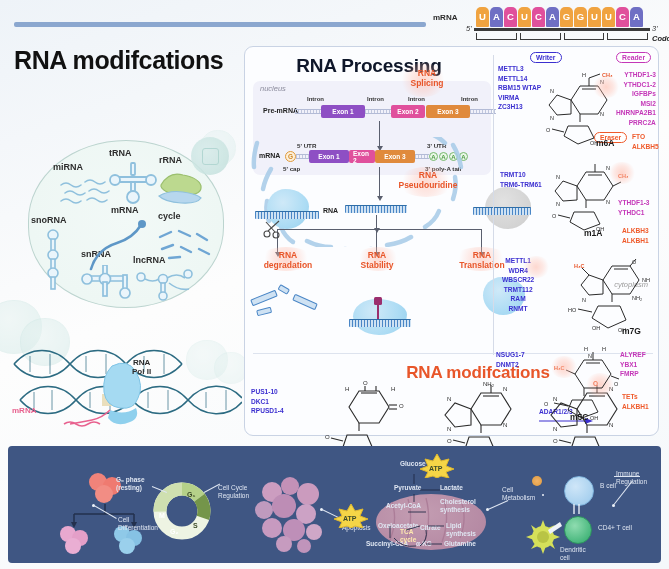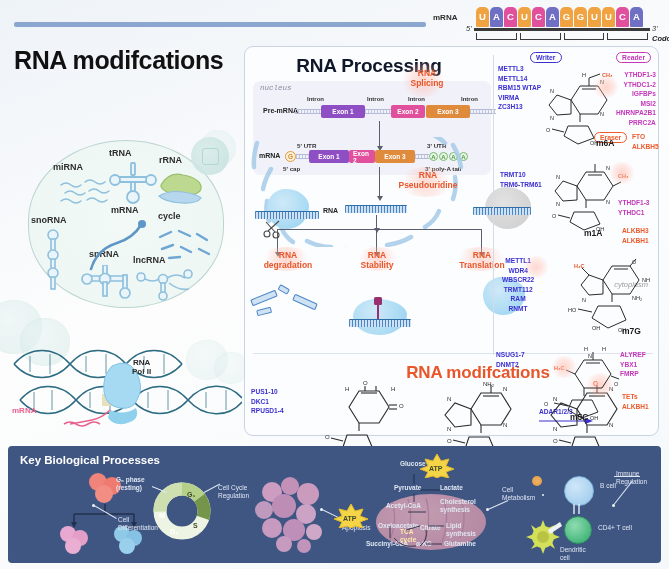--- a/index.html
+++ b/index.html
@@ -62,21 +62,21 @@
   
   .panel { position:absolute; left:244px; top:46px; width:415px; height:390px;
     background:#fcfdff; border:1.3px solid #c9d3e4; border-radius:9px; }
   .panel-title { position:absolute; left:0; top:8px; width:248px; text-align:center;
      font-size:19px; font-weight:bold; color:#0f172a; letter-spacing:-.2px; }
   .panel-title2 { position:absolute; left:108px; top:316px; width:250px; text-align:center;
      font-size:17px; font-weight:bold; color:#e8562a; letter-spacing:-.2px; }
 
   
   .nucleus { position:absolute; left:8px; top:34px; width:238px; height:94px;
-     background:#f1f1fa; border-radius:7px;font-family:Liberation Mono, monospace; }
+     background:#f1f1fa; border-radius:7px; }
   .nucleus-lab { position:absolute; left:7px; top:3px; font-size:7.5px; font-style:italic; color:#8b8b9c; }
 
   .premrna-lab { position:absolute; left:8px; top:25px; font-size:7px; font-weight:bold; color:#222; }
   .exonrow { position:absolute; display:flex; align-items:center; }
   .intron-seg { height:5px; width:26px;
      background:repeating-linear-gradient(90deg,#bfc6dd 0 1px,transparent 1px 3px);
      border-top:1px solid #b3bbd6; border-bottom:1px solid #b3bbd6; }
   .exon { height:13px; border-radius:2px; color:#fff; font-size:6.5px; font-weight:bold;
      display:flex; align-items:center; justify-content:center; padding:0 4px; }
   .intron-lab { position:absolute; font-size:6px; font-weight:bold; color:#333; }
@@ -189,21 +189,21 @@
 
   <div class="cell-oval">
     <div class="nucleolus"></div>
 
     <div class="rna-lab" style="left:24px;top:21px;">miRNA</div>
     <div class="rna-lab" style="left:80px;top:7px;">tRNA</div>
     <div class="rna-lab" style="left:130px;top:14px;">rRNA</div>
     <div class="rna-lab" style="left:2px;top:74px;">snoRNA</div>
     <div class="rna-lab" style="left:82px;top:64px;">mRNA</div>
     <div class="rna-lab" style="left:129px;top:70px;">cycle</div>
-    <div class="rna-lab" style="left:60px;top:108px;">snRNA</div>
+    <div class="rna-lab" style="left:52px;top:108px;">snRNA</div>
     <div class="rna-lab" style="left:104px;top:114px;">lncRNA</div>
 
     <svg style="position:absolute;left:30px;top:38px;" width="52" height="28">
       <g stroke="#8fc0dd" stroke-width="1.6" fill="none" stroke-linecap="round">
         <path d="M2,6 q5,-4 10,0 q5,4 10,0"></path>
           <path d="M26,3 q5,-4 10,0 q5,4 10,0"></path>
         <path d="M6,14 q5,-4 10,0 q5,4 10,0"></path>
           <path d="M30,12 q5,-4 10,0 q5,4 10,0"></path>
         <path d="M2,22 q5,-4 10,0 q5,4 10,0"></path>
           <path d="M28,21 q5,-4 10,0 q5,4 10,0"></path>
@@ -634,21 +634,20 @@
         <text x="70" y="40" font-size="5.5" fill="#2a2a2a">O</text>
         <text x="0" y="60" font-size="5.5" fill="#2a2a2a">O</text>
         <text x="46" y="74" font-size="5.5" fill="#2a2a2a">OH</text>
       </svg>
     </div>
     <div class="glow" style="left:54px;top:306px;width:28px;height:22px;opacity:.6;"></div>
     <div class="chem-name" style="left:74px;top:362px;">m5C</div>
   </div>
 
   <div class="bottom">
-    <div class="bottom-title">Key Biological Processes</div>
 
     <svg style="position:absolute;left:42px;top:26px;" width="130" height="82">
       <g>
         <circle cx="48" cy="10" r="9" fill="#f0837a"></circle>
           <circle cx="62" cy="14" r="9" fill="#ef7a70"></circle>
         <circle cx="54" cy="22" r="9" fill="#f28d84"></circle>
         <circle cx="18" cy="62" r="8" fill="#e8a8cf"></circle>
           <circle cx="30" cy="66" r="8" fill="#e49fc8"></circle>
         <circle cx="23" cy="74" r="8" fill="#eaaed3"></circle>
         <circle cx="72" cy="62" r="8" fill="#8fc9e8"></circle>

